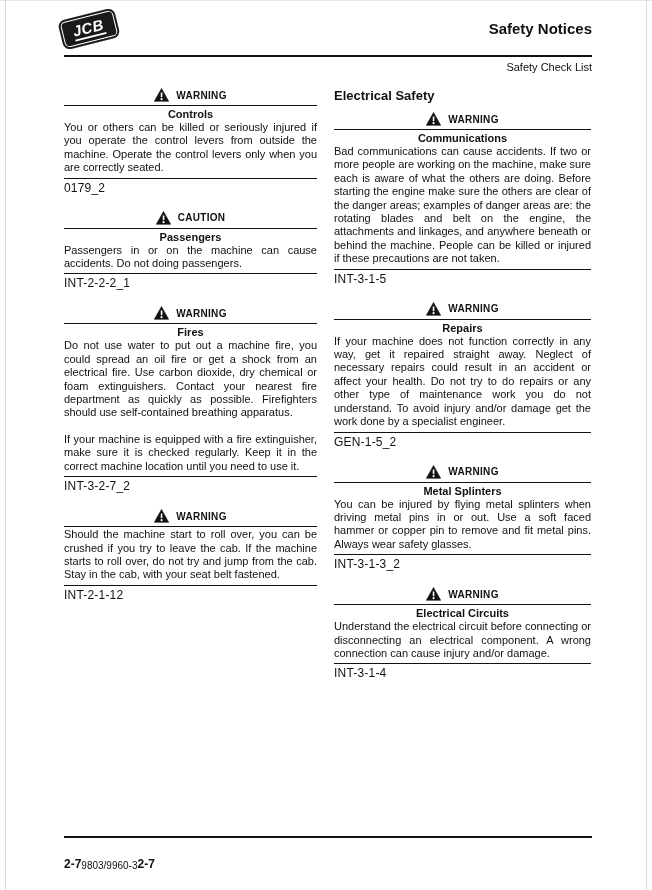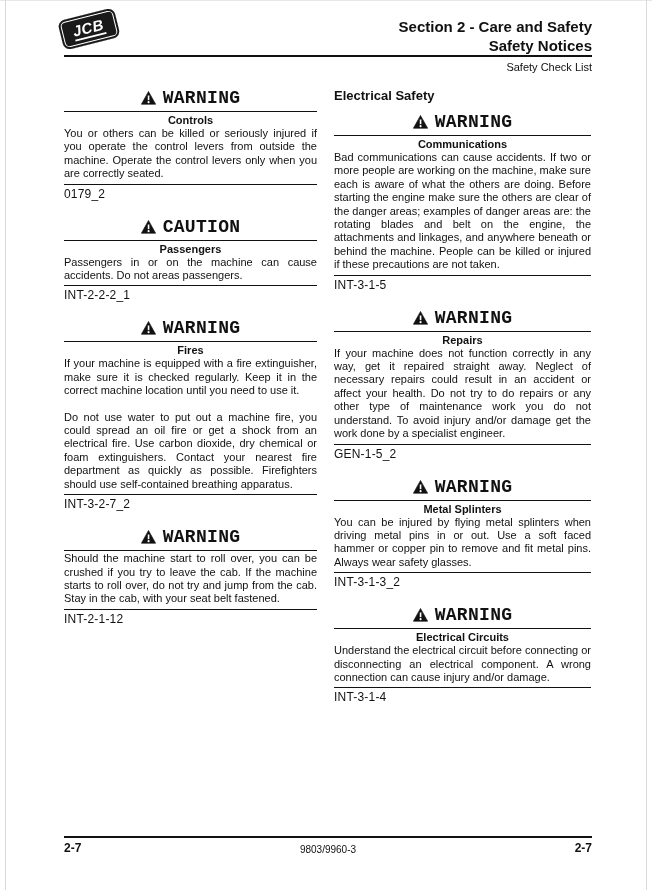--- a/index.html
+++ b/index.html
@@ -38,56 +38,54 @@
   .hdr-rule{border-top:2px solid #111;margin-top:1px;}
   .hdr-crumb{text-align:right;font-size:11px;margin-top:4px;}
   
   .cols{display:flex;gap:17px;margin-top:15px;}
   .col{width:253px;}
   .col.right{width:257px;}
   .section-heading{font-size:13px;font-weight:bold;margin:0 0 9px 0;}
   
   .block{margin-bottom:16px;}
   .notice-head{display:flex;align-items:center;justify-content:center;gap:7px;}
-  .notice-type{font-size:18px;font-weight:bold;letter-spacing:.3px;font-family:Liberation Mono, monospace;}
+  .notice-type{font-size:10px;font-weight:bold;letter-spacing:.3px;}
   .tri{display:inline-flex;width:15px;height:14px;}
   .tri svg{width:15px;height:14px;}
   .rule{border-top:1px solid #111;margin-top:3px;}
   .n-title{font-size:11px;font-weight:bold;text-align:center;margin-top:2px;}
   p.body{font-size:11px;line-height:13.4px;text-align:justify;margin:1px 0 0 0;}
   p.body + p.body{margin-top:13px;}
   .code-rule{border-top:1px solid #111;margin-top:3px;}
   .code{font-size:12px;letter-spacing:.2px;padding-top:2px;}
   
   .footer{
     position:absolute;left:64px;right:60px;top:836px;
     border-top:2px solid #111;
-    display:flex;justify-content:space-between;align-items:flex-start;
-    padding-top:3px;
-    gap:30px;
+    display:flex;justify-content:flex-start;align-items:flex-start;
+    padding-top:19px;
   }
   .footer .pg{font-size:12px;font-weight:bold;}
   .footer .doc{font-size:10px;padding-top:3px;}
 </style>
 </head>
 <body>
 
 <div class="page">
   <div class="edge top"></div>
   <div class="edge left"></div>
   <div class="edge right"></div>
 
   <div class="content">
 
     <div class="hdr">
       <div class="logo">
         <span>JCB</span>
       </div>
       <div class="hdr-titles">
-        <div class="hdr-title">Section 2 - Care and Safety</div>
         <div class="hdr-subtitle">Safety Notices</div>
       </div>
     </div>
     <div class="hdr-rule"></div>
     <div class="hdr-crumb">Safety Check List</div>
 
     <div class="cols">
 
       <div class="col left">
 
@@ -115,40 +113,40 @@
               <svg viewBox="0 0 24 22">
                   <path d="M12 0.5 L23.4 21 H0.6 Z" fill="#111" stroke="#111" stroke-width="1" stroke-linejoin="round"></path>
                   <rect x="10.8" y="7" width="2.6" height="7.5" fill="#fff"></rect>
                   <circle cx="12.1" cy="17.6" r="1.7" fill="#fff"></circle>
                 </svg>
             </span>
             <span class="notice-type">CAUTION</span>
           </div>
           <div class="rule"></div>
           <div class="n-title">Passengers</div>
-          <p class="body">Passengers in or on the machine can cause accidents. Do not areas passengers.</p>
+          <p class="body">Passengers in or on the machine can cause accidents. Do not doing passengers.</p>
           <div class="code-rule"></div>
           <div class="code">INT-2-2-2_1</div>
         </section>
 
         <section class="block">
           <div class="notice-head">
             <span class="tri">
               <svg viewBox="0 0 24 22">
                   <path d="M12 0.5 L23.4 21 H0.6 Z" fill="#111" stroke="#111" stroke-width="1" stroke-linejoin="round"></path>
                   <rect x="10.8" y="7" width="2.6" height="7.5" fill="#fff"></rect>
                   <circle cx="12.1" cy="17.6" r="1.7" fill="#fff"></circle>
                 </svg>
             </span>
             <span class="notice-type">WARNING</span>
           </div>
           <div class="rule"></div>
           <div class="n-title">Fires</div>
+          <p class="body">Do not use water to put out a machine fire, you could spread an oil fire or get a shock from an electrical fire. Use carbon dioxide, dry chemical or foam extinguishers. Contact your nearest fire department as quickly as possible. Firefighters should use self-contained breathing apparatus.</p>
           <p class="body">If your machine is equipped with a fire extinguisher, make sure it is checked regularly. Keep it in the correct machine location until you need to use it.</p>
-          <p class="body">Do not use water to put out a machine fire, you could spread an oil fire or get a shock from an electrical fire. Use carbon dioxide, dry chemical or foam extinguishers. Contact your nearest fire department as quickly as possible. Firefighters should use self-contained breathing apparatus.</p>
           <div class="code-rule"></div>
           <div class="code">INT-3-2-7_2</div>
         </section>
 
         <section class="block">
           <div class="notice-head">
             <span class="tri">
               <svg viewBox="0 0 24 22">
                   <path d="M12 0.5 L23.4 21 H0.6 Z" fill="#111" stroke="#111" stroke-width="1" stroke-linejoin="round"></path>
                   <rect x="10.8" y="7" width="2.6" height="7.5" fill="#fff"></rect>

